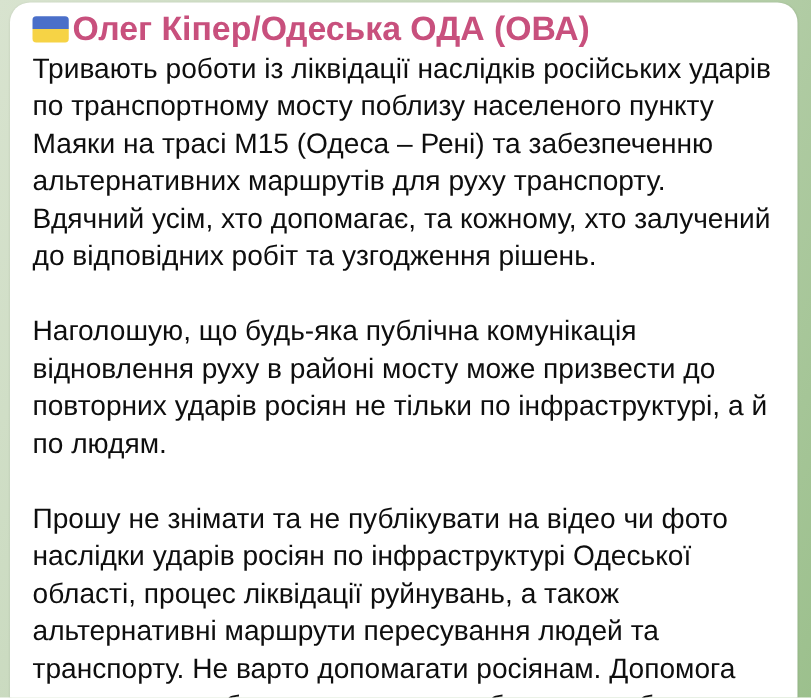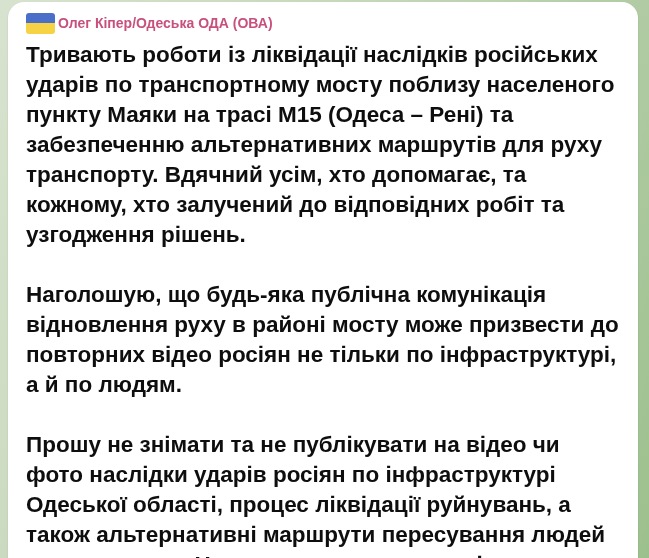--- a/index.html
+++ b/index.html
@@ -34,41 +34,40 @@
   .flag {
     display: inline-block;
     width: 29px;
     height: 21px;
     border-radius: 3px;
     background: linear-gradient(to bottom, #4a6fc9 0%, #4a6fc9 50%, #f6d345 50%, #f6d345 100%);
     margin-right: 3px;
     flex: 0 0 auto;
   }
   .channel-name {
-    font-size: 14px;
+    font-size: 27px;
     font-weight: bold;
     color: #c8507d;
     line-height: 26px;
     white-space: nowrap;
   }
   .message-text p {
     margin: 0 0 30px 0;
     font-size: 22.5px;
     line-height: 30px;
     color: #0e0e0e;
     letter-spacing: 0px;
-    font-weight: bold;
   }
 </style>
 </head>
 <body>
 
 <div class="bubble">
   <div class="header">
     <span class="flag"></span>
     <span class="channel-name">Олег Кіпер/Одеська ОДА (ОВА)</span>
   </div>
   <div class="message-text">
     <p>Тривають роботи із ліквідації наслідків російських ударів по транспортному мосту поблизу населеного пункту Маяки на трасі М15 (Одеса – Рені) та забезпеченню альтернативних маршрутів для руху транспорту. Вдячний усім, хто допомагає, та кожному, хто залучений до відповідних робіт та узгодження рішень.</p>
-    <p>Наголошую, що будь-яка публічна комунікація відновлення руху в районі мосту може призвести до повторних відео росіян не тільки по інфраструктурі, а й по людям.</p>
+    <p>Наголошую, що будь-яка публічна комунікація відновлення руху в районі мосту може призвести до повторних ударів росіян не тільки по інфраструктурі, а й по людям.</p>
     <p>Прошу не знімати та не публікувати на відео чи фото наслідки ударів росіян по інфраструктурі Одеської області, процес ліквідації руйнувань, а також альтернативні маршрути пересування людей та транспорту. Не варто допомагати росіянам. Допомога нашим людям буде надаватися за будь-яких обставин.</p>
   </div>
 </div>
 
 </body></html>

